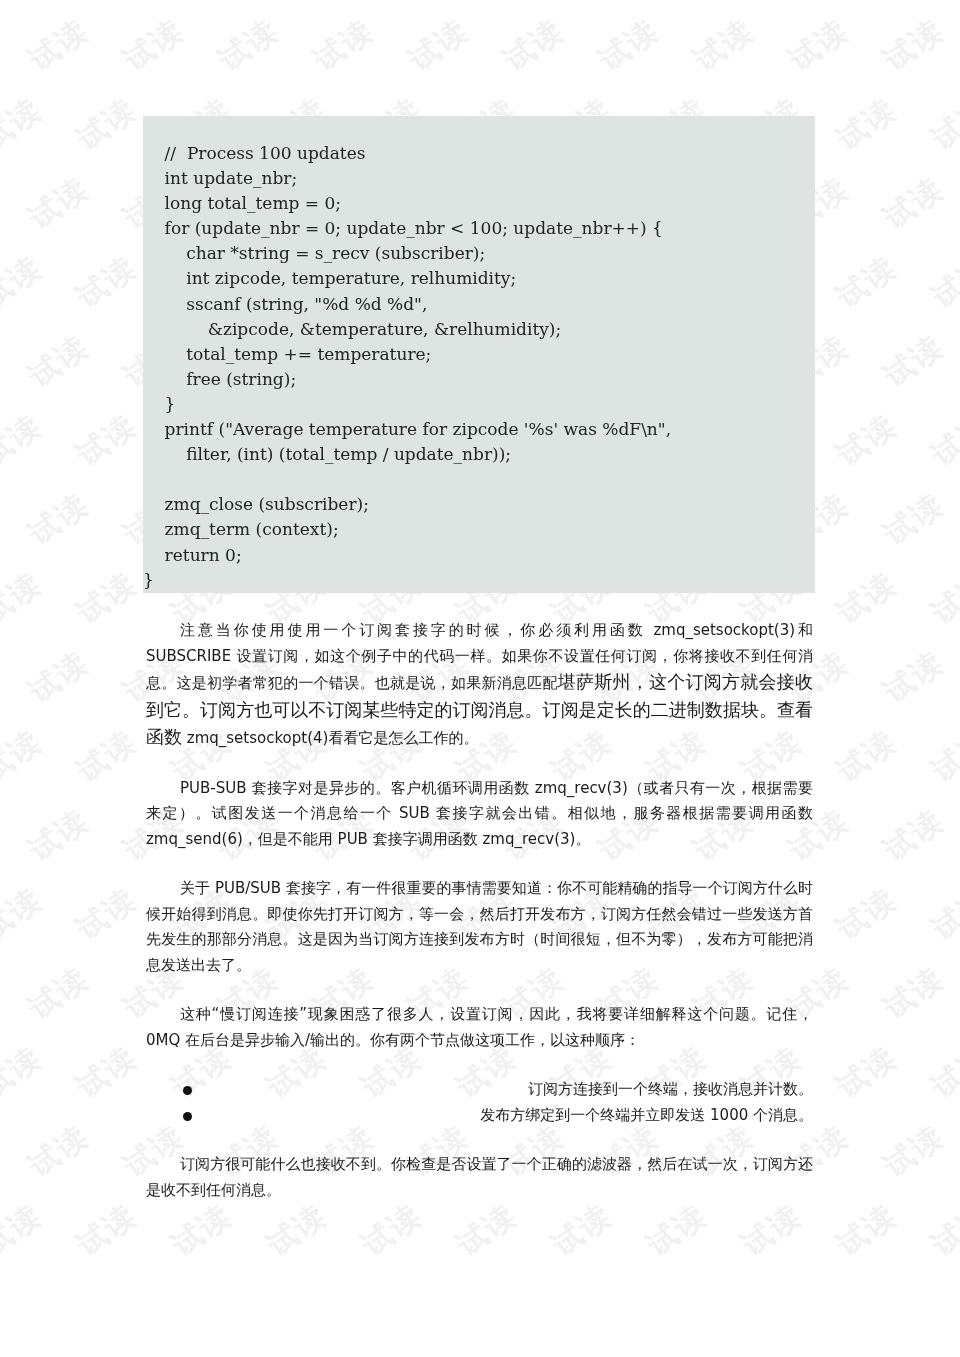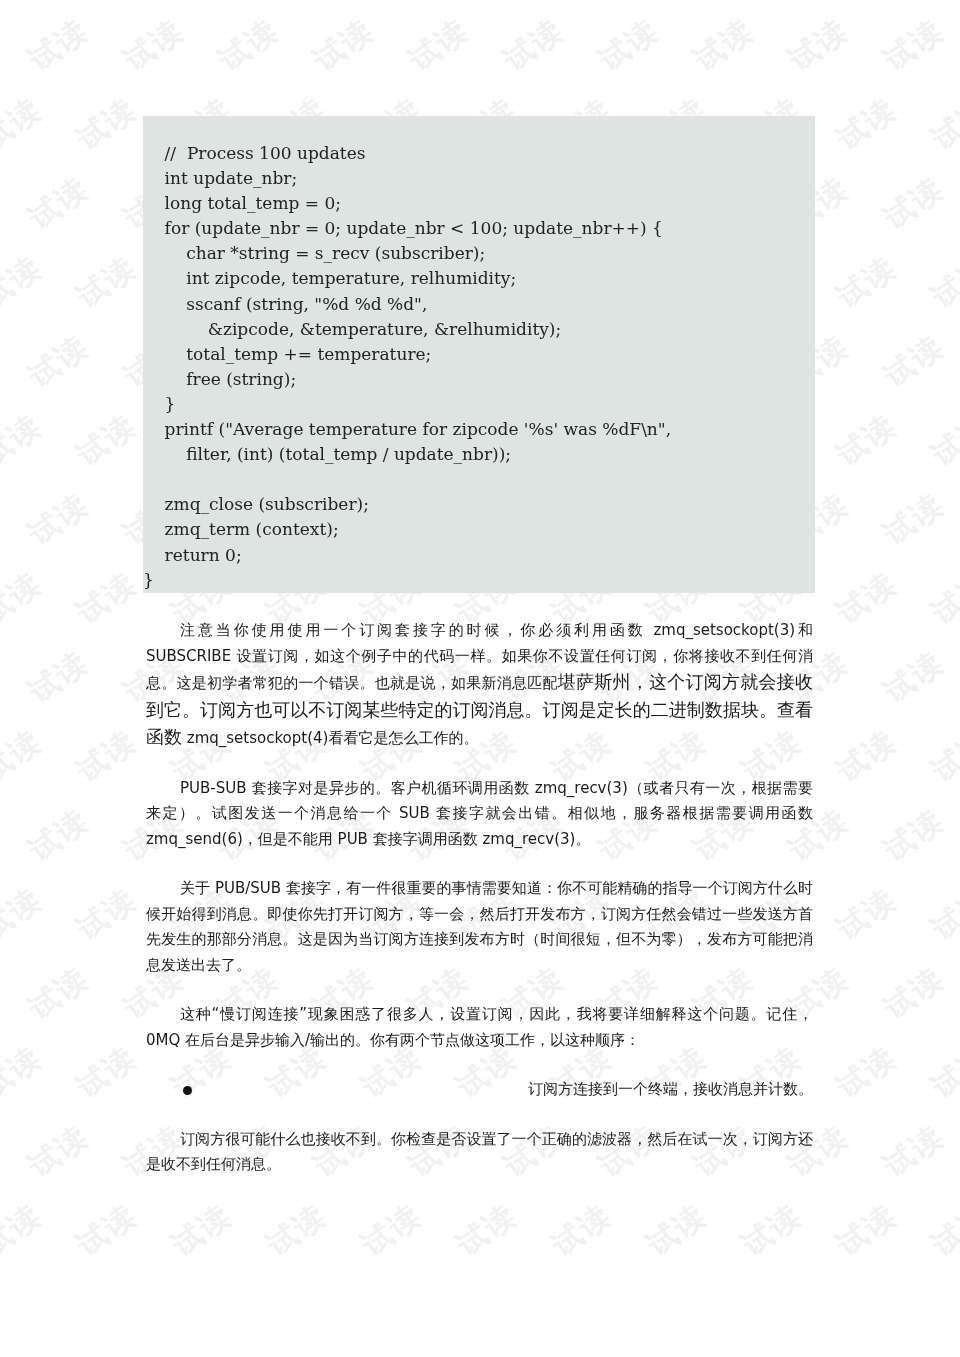--- a/index.html
+++ b/index.html
@@ -236,16 +236,17 @@
   <p class="para"><span>注意当你使用使用一个订阅套接字的时候，你必须利用函数 zmq_setsockopt(3)和 SUBSCRIBE 设置订阅，如这个例子中的代码一样。如果你不设置任何订阅，你将接收不到任何消息。这是初学者常犯的一个错误。也就是说，如果新消息匹配</span><span class="big">堪萨斯州，这个订阅方就会接收到它。订阅方也可以不订阅某些特定的订阅消息。订阅是定长的二进制数据块。查看函数</span><span> zmq_setsockopt(4)看看它是怎么工作的。</span></p>
   <div class="gap"></div>
   <p class="para">PUB-SUB 套接字对是异步的。客户机循环调用函数 zmq_recv(3)（或者只有一次，根据需要来定）。试图发送一个消息给一个 SUB 套接字就会出错。相似地，服务器根据需要调用函数 zmq_send(6)，但是不能用 PUB 套接字调用函数 zmq_recv(3)。</p>
   <div class="gap"></div>
   <p class="para">关于 PUB/SUB 套接字，有一件很重要的事情需要知道：你不可能精确的指导一个订阅方什么时候开始得到消息。即使你先打开订阅方，等一会，然后打开发布方，订阅方任然会错过一些发送方首先发生的那部分消息。这是因为当订阅方连接到发布方时（时间很短，但不为零），发布方可能把消息发送出去了。</p>
   <div class="gap"></div>
   <p class="para">这种“慢订阅连接”现象困惑了很多人，设置订阅，因此，我将要详细解释这个问题。记住，0MQ 在后台是异步输入/输出的。你有两个节点做这项工作，以这种顺序：</p>
   <div class="gap"></div>
   <ul class="bullets">
     <li>订阅方连接到一个终端，接收消息并计数。</li>
+    <li>发布方绑定到一个终端并立即发送 1000 个消息。</li>
   </ul>
   <div class="gap"></div>
   <p class="para">订阅方很可能什么也接收不到。你检查是否设置了一个正确的滤波器，然后在试一次，订阅方还是收不到任何消息。</p>
 </div>
 
 </body></html>

